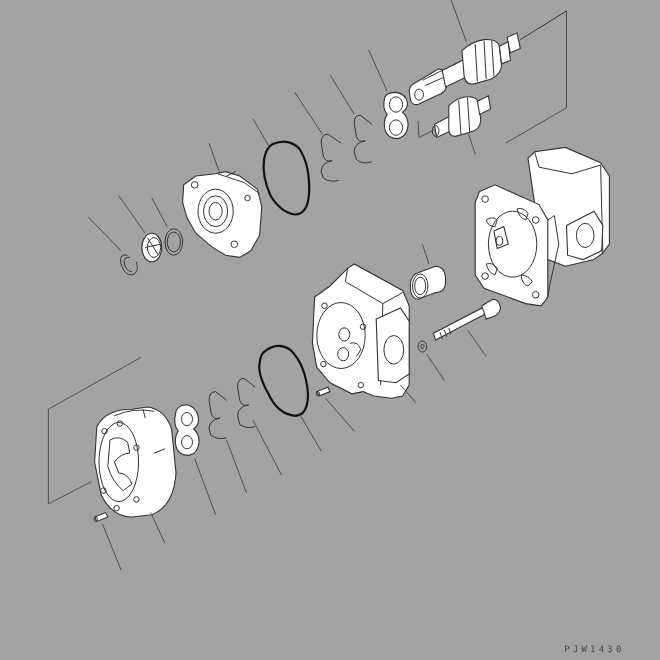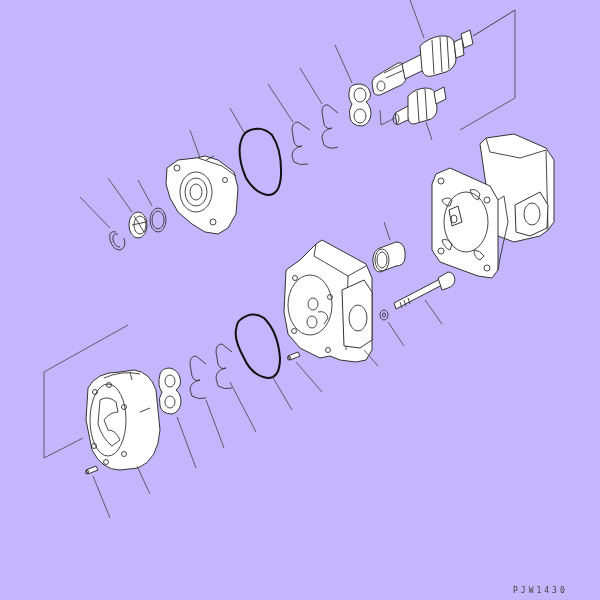--- a/index.html
+++ b/index.html
@@ -1,16 +1,16 @@
 <!DOCTYPE html>
 <html><head>
   <meta charset="utf-8">
   <style>
     html, body { margin: 0; padding: 0; background: #ffffff; }
-    .canvas { position: relative; width: 600px; height: 600px; background: #c4b5fd; overflow: hidden; }
+    .canvas { position: relative; width: 600px; height: 600px; background: #a3a3a3; overflow: hidden; }
     svg { position: absolute; left: 0; top: 0; }
     .ln { stroke: #333333; stroke-width: 0.9; fill: none; }
     .ld { stroke: #444444; stroke-width: 0.8; fill: none; }
     .bold { stroke: #111111; stroke-width: 2; fill: none; }
     .part { stroke: #333333; stroke-width: 1; fill: #ffffff; }
     .ref-code {
       position: absolute; left: 513px; top: 586px;
       font-family: "DejaVu Sans Mono", monospace; font-size: 8px;
       letter-spacing: 3px; color: #444444;
     }

